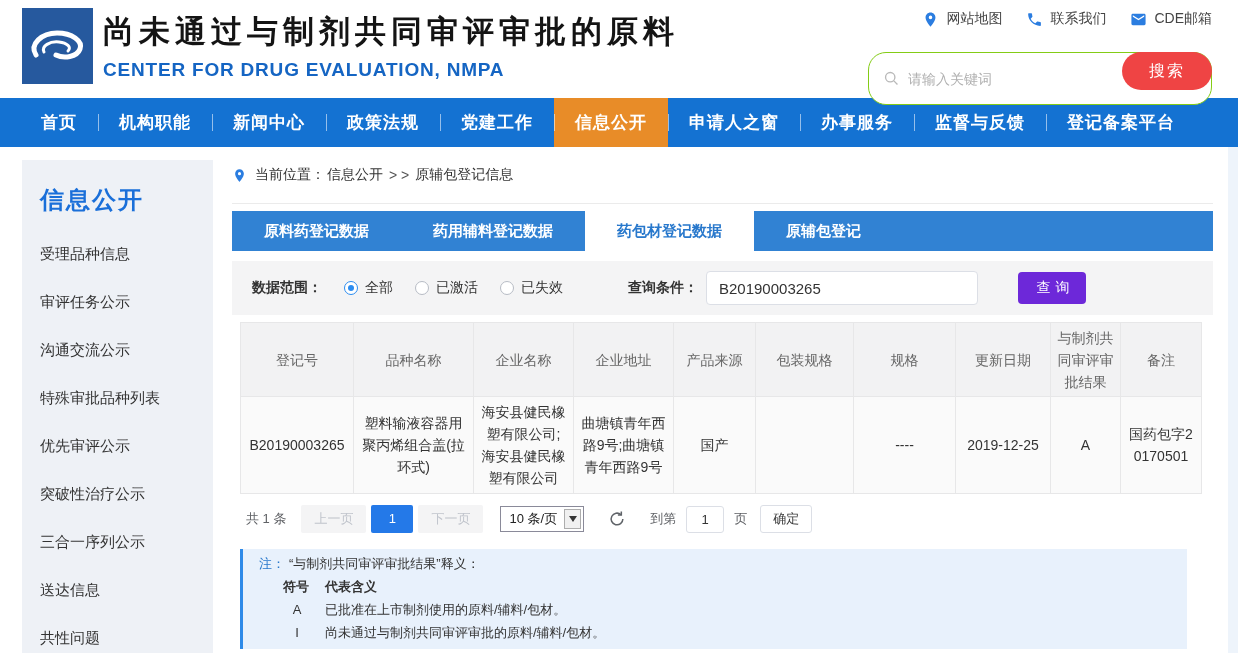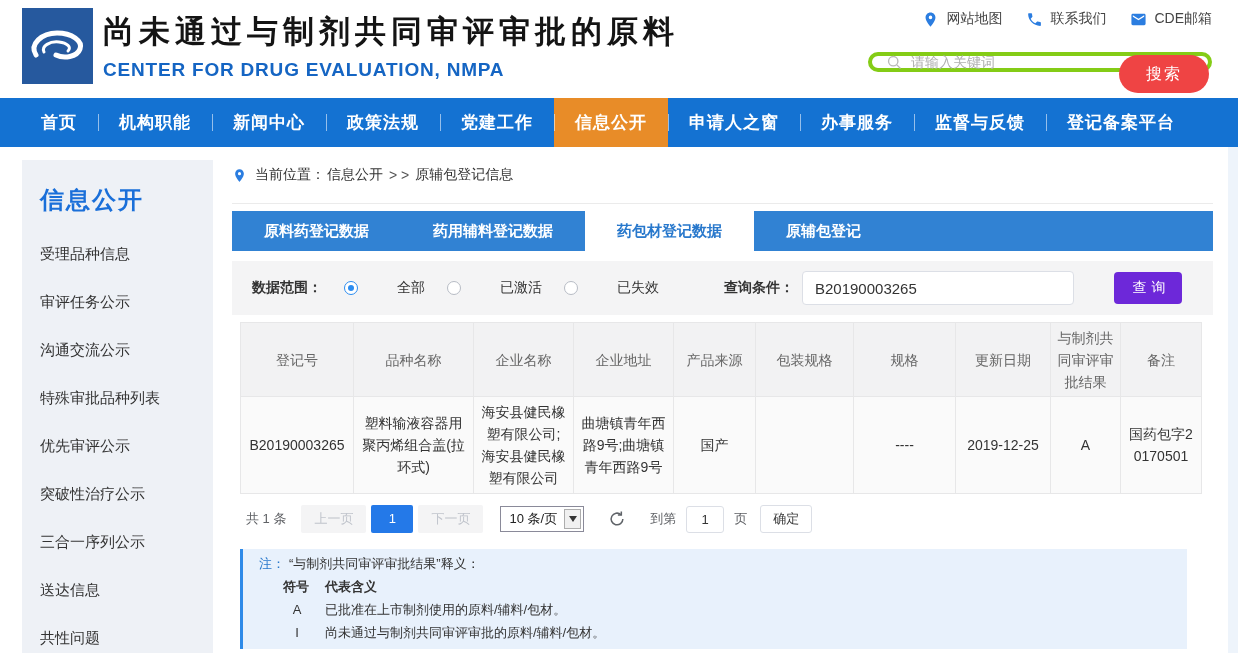--- a/index.html
+++ b/index.html
@@ -8,21 +8,21 @@
 
   
   .header { height:98px; background:#fff; position:relative; }
   .logo { position:absolute; left:22px; top:8px; width:71px; height:76px; }
   .titles { position:absolute; left:103px; top:11px; }
   .title-cn { font-size:31px; font-weight:bold; color:#141414; letter-spacing:5px; white-space:nowrap; }
   .title-en { font-size:19px; font-weight:bold; color:#1565c3; letter-spacing:0.8px; margin-top:6px; }
   .quick-links { position:absolute; right:26px; top:10px; display:flex; gap:24px; align-items:center; }
   .qlink { display:flex; align-items:center; gap:7px; font-size:14px; color:#444; cursor:pointer; }
   .qlink svg { width:17px; height:17px; }
-  .search-bar { position:absolute; right:26px; top:52px; width:344px; height:20px; border:4px solid #84cc16; border-radius:18px; background:#fff; display:flex; align-items:center; padding-left:14px; }
+  .search-bar { position:absolute; right:26px; top:52px; width:344px; height:53px; border:1px solid #84cc16; border-radius:18px; background:#fff; display:flex; align-items:center; padding-left:14px; }
   .search-bar svg { width:17px; height:17px; flex:0 0 auto; }
   .search-input { border:none; outline:none; flex:1; margin-left:8px; font-size:14px; color:#333; background:transparent; }
   .search-input::placeholder { color:#b0b0b0; }
   .search-btn { position:absolute; right:-1px; top:-1px; height:38px; width:90px; border:none; border-radius:19px; background:#ef4444; color:#fff; font-size:16px; letter-spacing:2px; cursor:pointer; font-family:inherit; }
 
   
   .nav { height:49px; background:#1472d2; display:flex; align-items:stretch; padding-left:20px; }
   .nav-item { position:relative; color:#fff; font-size:17px; font-weight:bold; padding:0 21px; line-height:49px; letter-spacing:1px; cursor:pointer; white-space:nowrap; }
   .nav-item + .nav-item::before { content:''; position:absolute; left:0; top:16px; height:17px; width:1px; background:rgba(255,255,255,.55); }
   .nav-item.active { background:#e88c28; }
@@ -42,21 +42,21 @@
   .bc-parent { margin-left:2px; cursor:pointer; }
   .bc-sep { margin:0 6px; color:#555; }
   .bc-current {}
 
   .tabbar { margin-top:7px; height:40px; background:#3182d3; display:flex; }
   .tab { padding:0 32px; line-height:40px; color:#fff; font-size:15px; font-weight:bold; cursor:pointer; white-space:nowrap; }
   .tab.active { background:#fff; color:#2878cc; }
 
   .filterbar { margin-top:10px; height:54px; background:#f4f4f5; display:flex; align-items:center; font-size:14px; color:#333; }
   .fl-label { font-weight:bold; margin-left:20px; }
-  .radio { display:flex; align-items:center; margin-left:22px; cursor:pointer;gap:32px; }
+  .radio { display:flex; align-items:center; margin-left:22px; cursor:pointer; }
   .radio-circle { width:14px; height:14px; border-radius:50%; border:1px solid #b7bcc5; background:#fff; margin-right:7px; position:relative; }
   .radio.checked .radio-circle { border-color:#2b8cf0; }
   .radio.checked .radio-circle::after { content:''; position:absolute; inset:3px; border-radius:50%; background:#2b8cf0; }
   .q-label { font-weight:bold; margin-left:65px; }
   .q-input { width:272px; height:34px; border:1px solid #dcdfe6; border-radius:4px; margin-left:8px; padding:0 12px; font-size:15px; color:#333; outline:none; background:#fff; }
   .q-btn { margin-left:40px; width:68px; height:32px; background:#6d28d9; color:#fff; border:none; border-radius:4px; font-size:14px; letter-spacing:5px; padding-left:7px; cursor:pointer; font-family:inherit; }
 
   table { margin:7px 0 0 8px; width:961px; border-collapse:collapse; table-layout:fixed; }
   th { background:#f2f2f3; color:#666; font-weight:normal; font-size:14px; height:74px; border:1px solid #e7e7e8; line-height:22px; padding:0 6px; }
   td { background:#fafafa; height:91px; text-align:center; font-size:14px; color:#333; border:1px solid #e7e7e8; padding:4px 7px; line-height:22px; word-break:break-all; }

